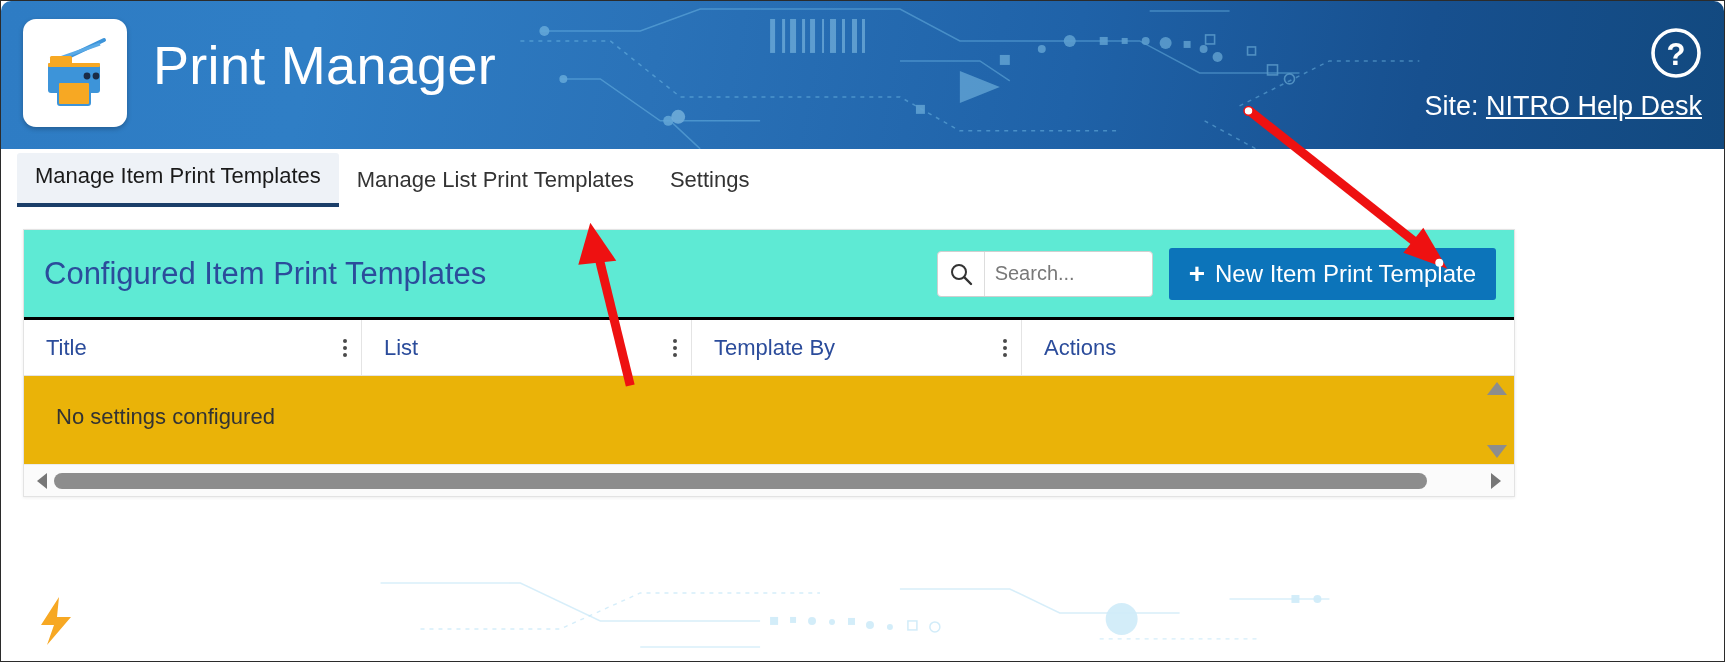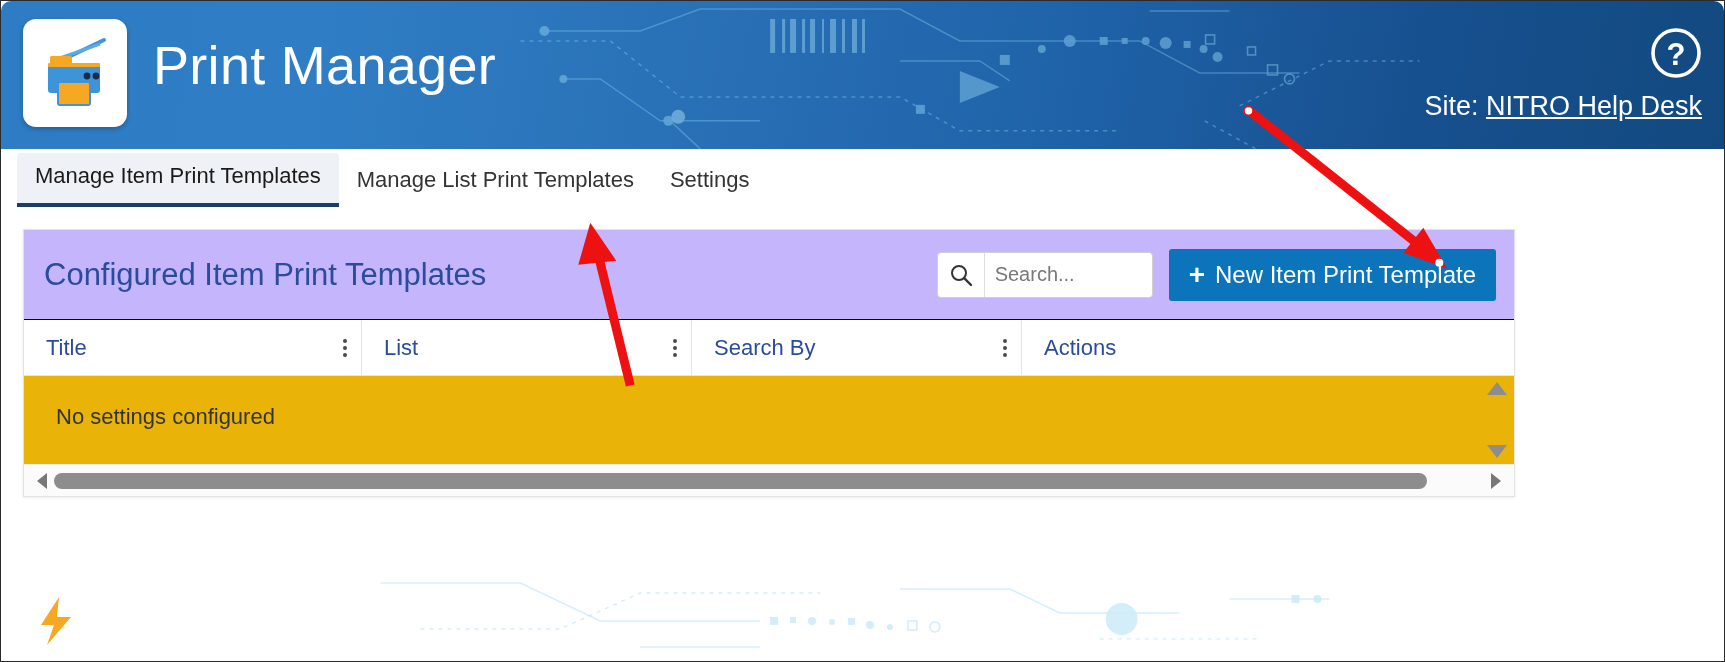--- a/index.html
+++ b/index.html
@@ -75,22 +75,22 @@
   .card {
     position: absolute;
     left: 22px; top: 228px;
     width: 1492px; height: 268px;
     background: #ffffff;
     border: 1px solid #e3e3e3;
     box-shadow: 0 1px 3px rgba(0,0,0,.07);
   }
   .card-head {
     height: 90px;
-    background: #c4b5fd;
-    border-bottom: 1px solid #000000;
+    background: #5eead4;
+    border-bottom: 3px solid #000000;
     display: flex; align-items: center;
     padding: 0 18px 0 20px;
   }
   .card-title {
     font-size: 31px; color: #2b4c9b; font-weight: 400;
     flex: 1; white-space: nowrap;
   }
   .search-wrap {
     display: flex; align-items: stretch;
     height: 46px;
@@ -305,21 +305,21 @@
       </div>
       <div class="th" style="width:330px">
         <span class="th-label">List</span>
         <span class="kebab">
             <i></i>
             <i></i>
             <i></i>
           </span>
       </div>
       <div class="th" style="width:330px">
-        <span class="th-label">Search By</span>
+        <span class="th-label">Template By</span>
         <span class="kebab">
             <i></i>
             <i></i>
             <i></i>
           </span>
       </div>
       <div class="th" style="width:162px;border-right:none">
         <span class="th-label">Actions</span>
       </div>
     </div>

